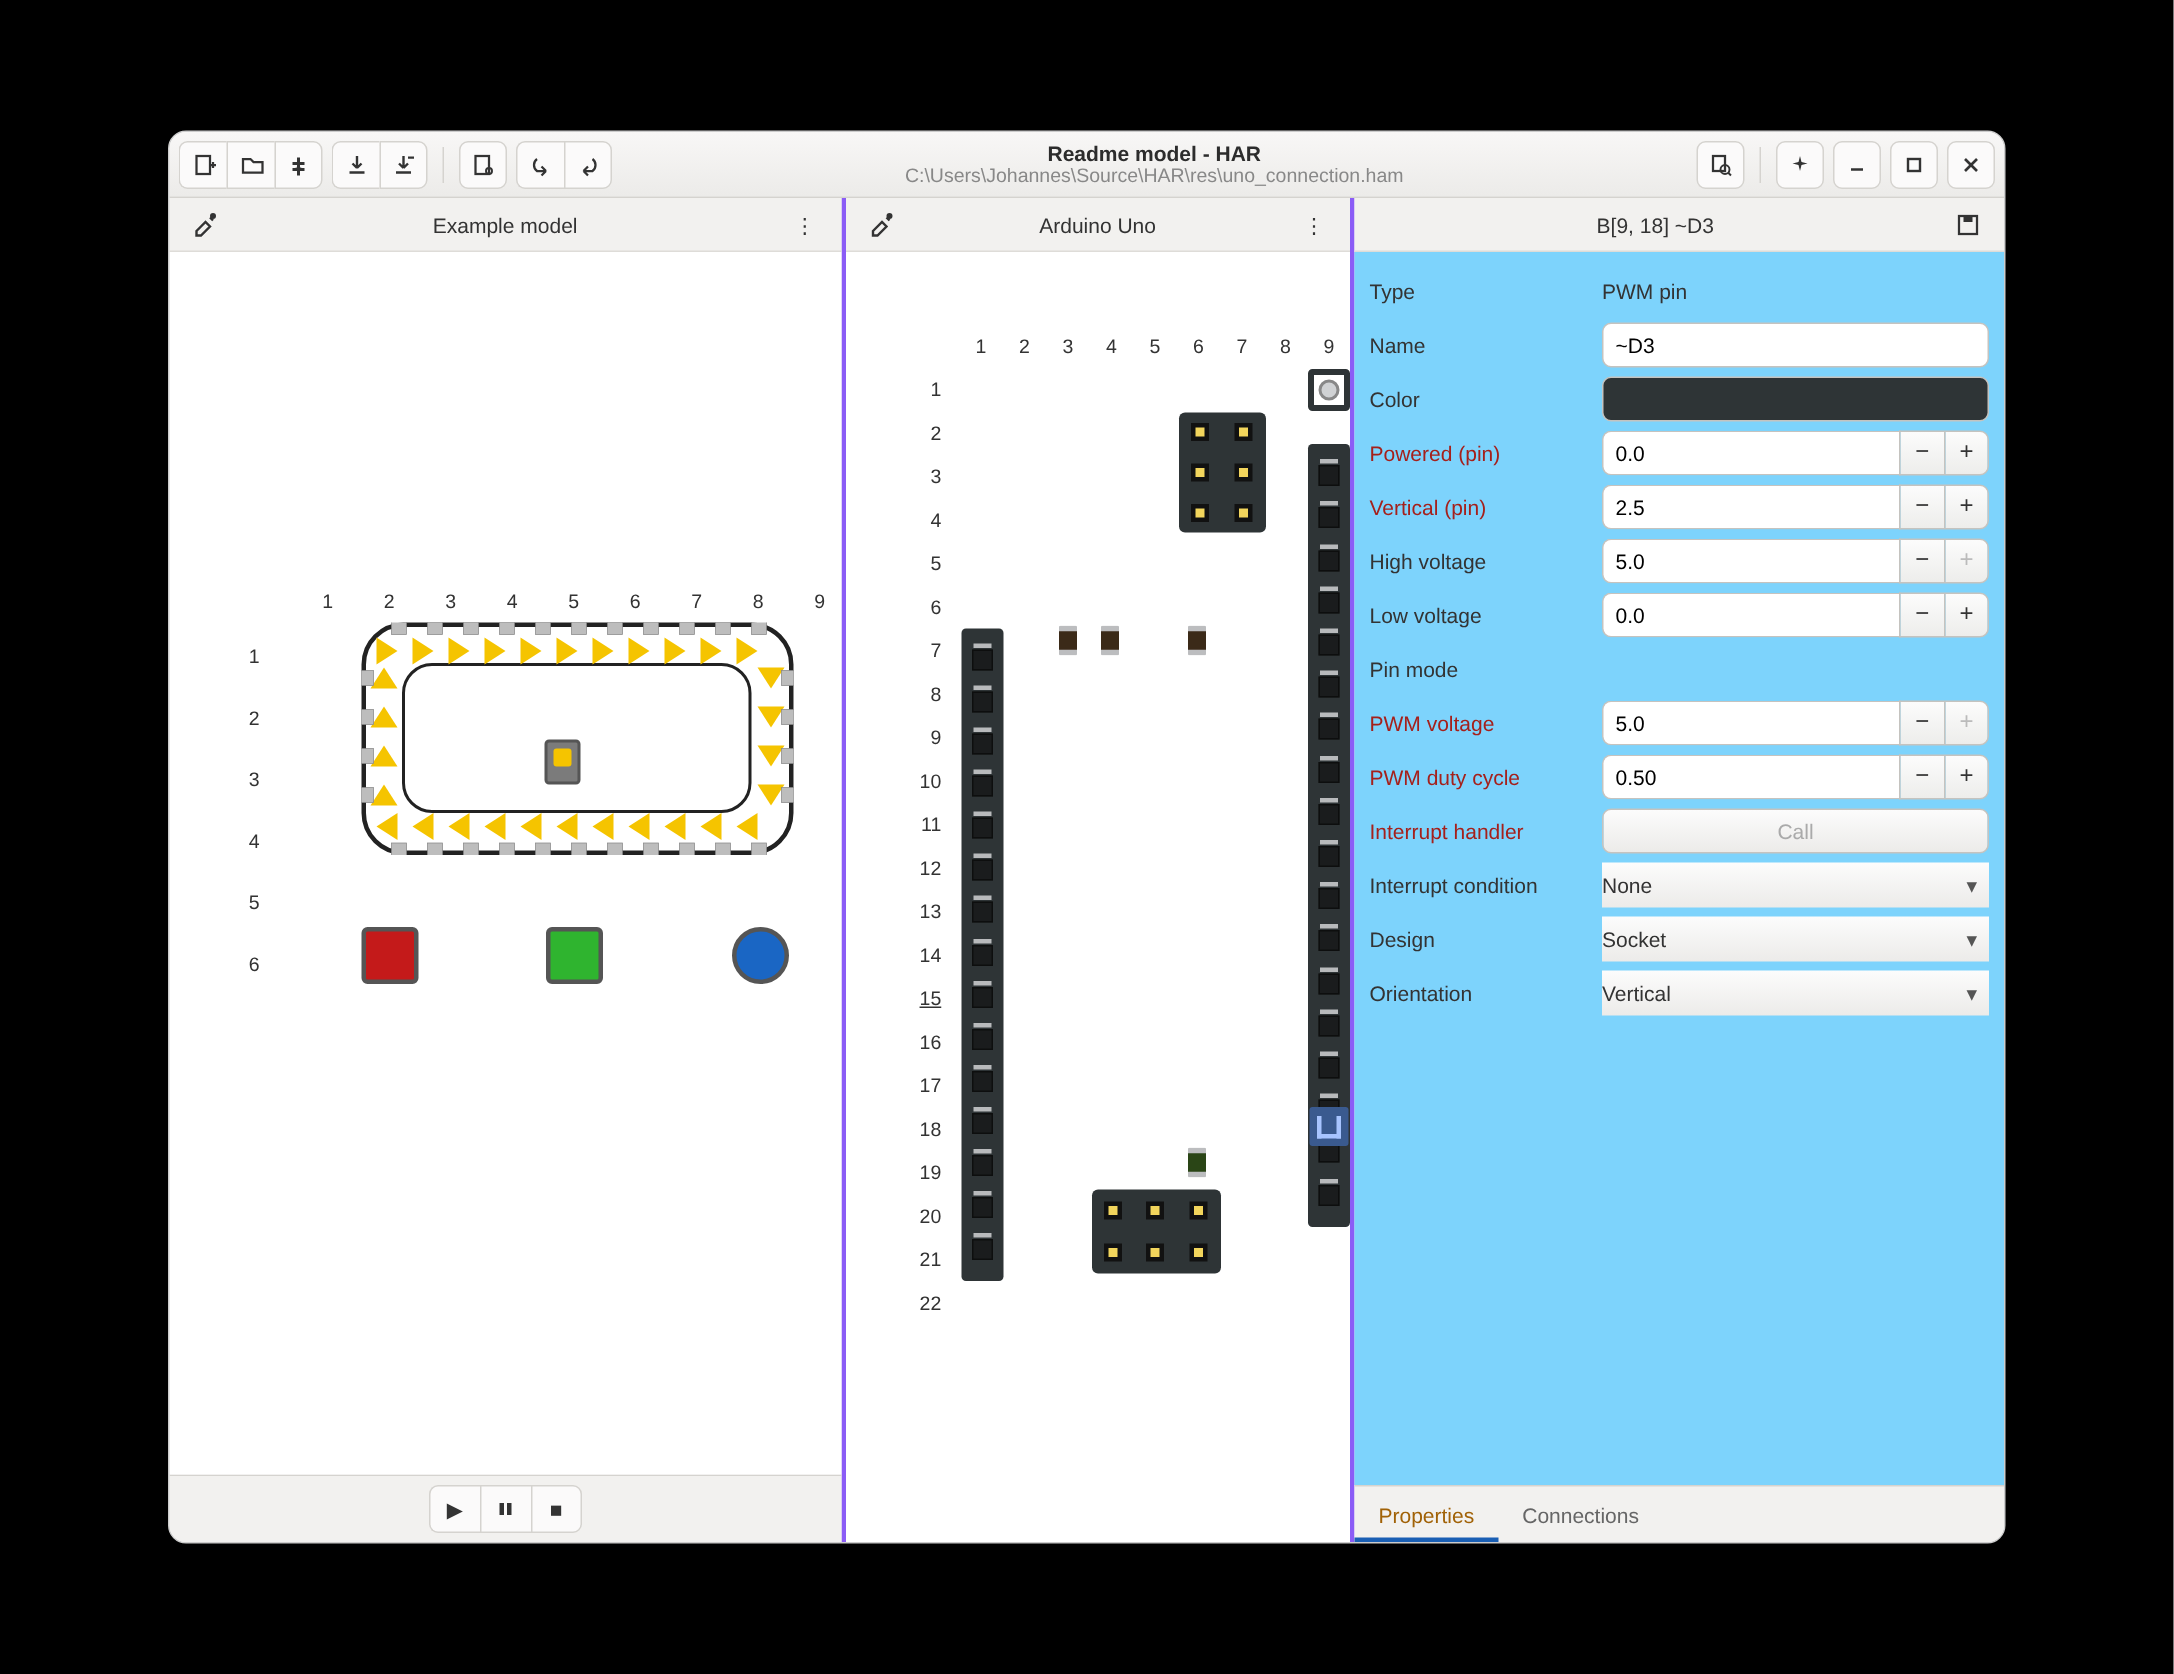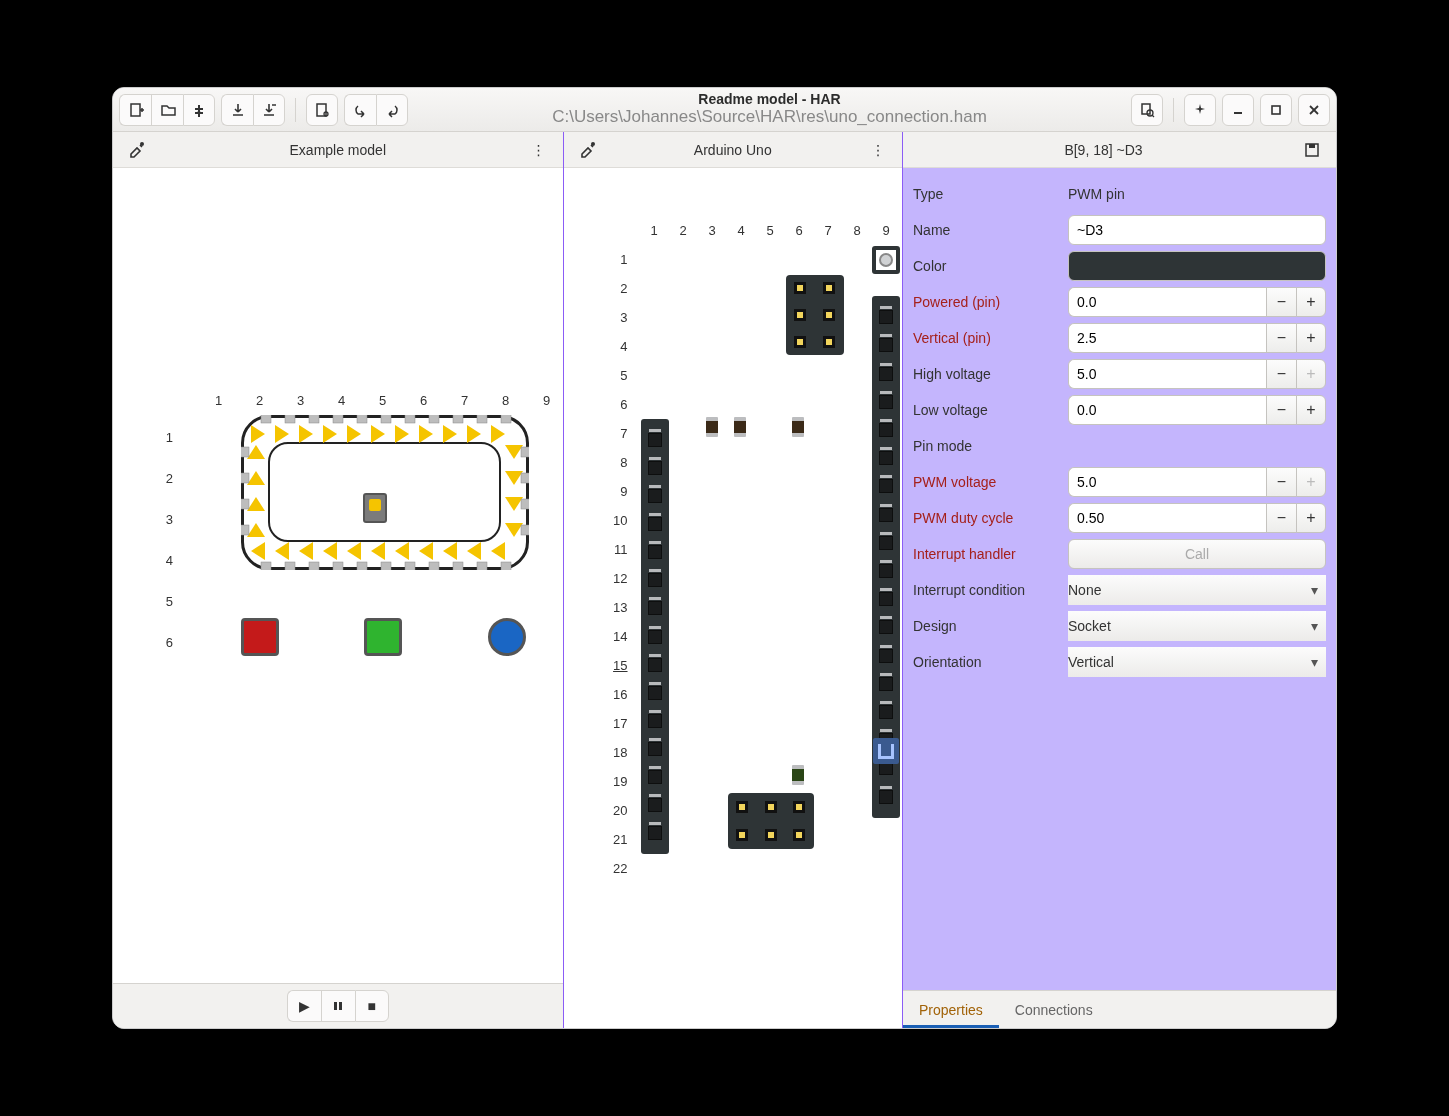--- a/index.html
+++ b/index.html
@@ -7,34 +7,34 @@
   .window {
     width: 1225px; height: 942px; background: #f6f5f4; border-radius: 12px;
     overflow: hidden; box-shadow: 0 10px 40px rgba(0,0,0,.5); display: flex; flex-direction: column;
     border: 1px solid #ccc;
   }
   
   .titlebar { height: 44px; display: flex; align-items: center; padding: 0 6px; background: linear-gradient(#f8f7f6,#ecebe9); border-bottom: 1px solid #d5d3cf; }
   .tb-left, .tb-right { display: flex; gap: 6px; align-items: center; }
   .tb-center { flex: 1; text-align: center; line-height: 1.1; }
   .tb-title { font-weight: 700; font-size: 14px; color:#2c2c2c;}
-  .tb-sub { font-size: 17px; color: #888; }
+  .tb-sub { font-size: 13px; color: #888; }
   .tb-btn, .icon-btn {
     height: 32px; min-width: 32px; border: 1px solid #d5d3cf; border-radius: 6px;
     background: #fbfafa; display: inline-flex; align-items: center; justify-content: center;
     font-size: 14px; color:#333; cursor: pointer; padding: 0 6px;
   }
   .tb-group { display: inline-flex; }
   .tb-group .tb-btn { border-radius: 0; border-right-width: 0; }
   .tb-group .tb-btn:first-child { border-top-left-radius: 6px; border-bottom-left-radius: 6px; }
   .tb-group .tb-btn:last-child { border-top-right-radius: 6px; border-bottom-right-radius: 6px; border-right-width: 1px; }
   .sep { width: 1px; height: 24px; background: #d5d3cf; margin: 0 4px; }
   
   .main { flex: 1; display: flex; min-height: 0; }
-  .pane { display: flex; flex-direction: column; border-right: 1px solid #8b5cf6; }
+  .pane { display: flex; flex-direction: column; border-right: 3px solid #8b5cf6; }
   .pane:last-child { border-right: none; }
   .pane-a { width: 515px; }
   .pane-b { width: 388px; }
   .pane-c { flex: 1; }
   .pane-head { height: 36px; display: flex; align-items: center; padding: 0 8px; background:#f2f1ef; border-bottom:1px solid #dedcd8;}
   .pane-title { flex: 1; text-align: center; font-size: 14px; color:#333;}
   .pane-body { flex: 1; background: #fff; position: relative; overflow: hidden; }
   .pane-footer { display:flex; justify-content:center; padding:6px; border-top:1px solid #dedcd8; background:#f2f1ef;}
   .playbar { display:flex; }
   .playbar .tb-btn { width:34px; }
@@ -543,21 +543,21 @@
     <div class="pane pane-c">
       <div class="pane-head">
         <div class="pane-title">B[9, 18] ~D3</div>
         <button class="icon-btn" style="border:none;background:none">
             <svg width="16" height="16">
               <rect x="2" y="2" width="12" height="12" fill="none" stroke="#333" stroke-width="1.5"></rect>
               <rect x="5" y="2" width="6" height="4" fill="#333"></rect>
             </svg>
           </button>
       </div>
-      <div class="pane-body" style="background:#c4b5fd;">
+      <div class="pane-body" style="background:#7dd3fc;">
         <div class="form">
 
           <div class="form-row">
               <label>Type</label>
             <div class="ctrl">
                 <span style="line-height:30px">PWM pin</span>
               </div>
             </div>
 
           <div class="form-row">

